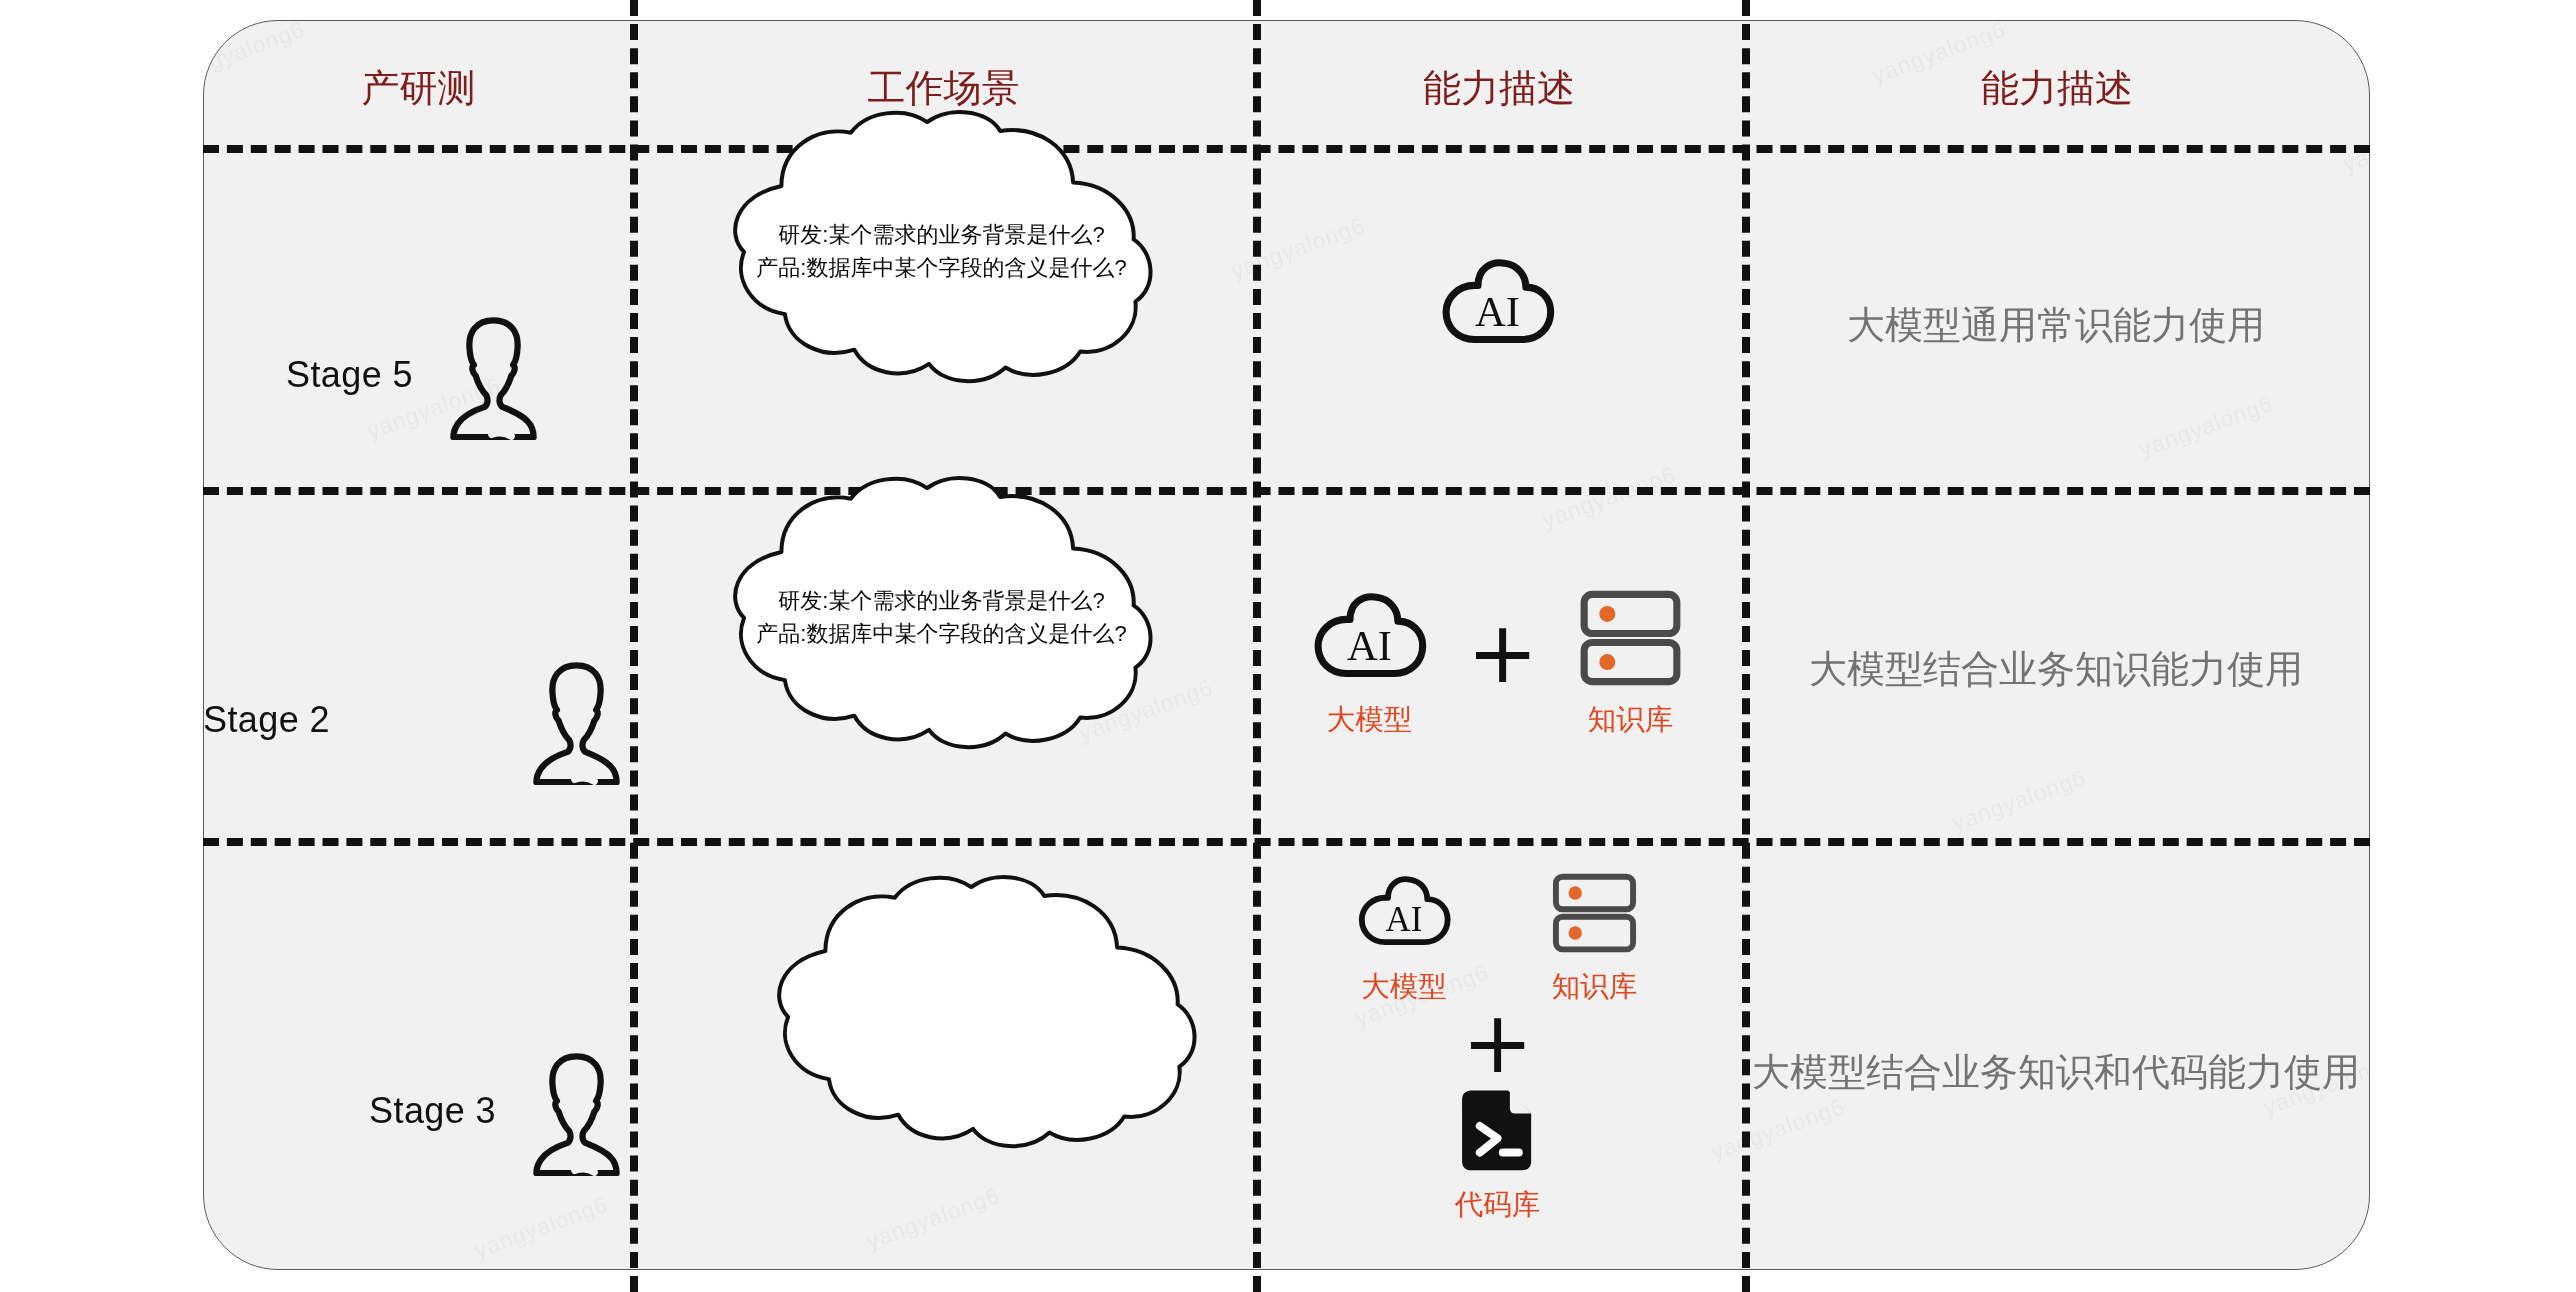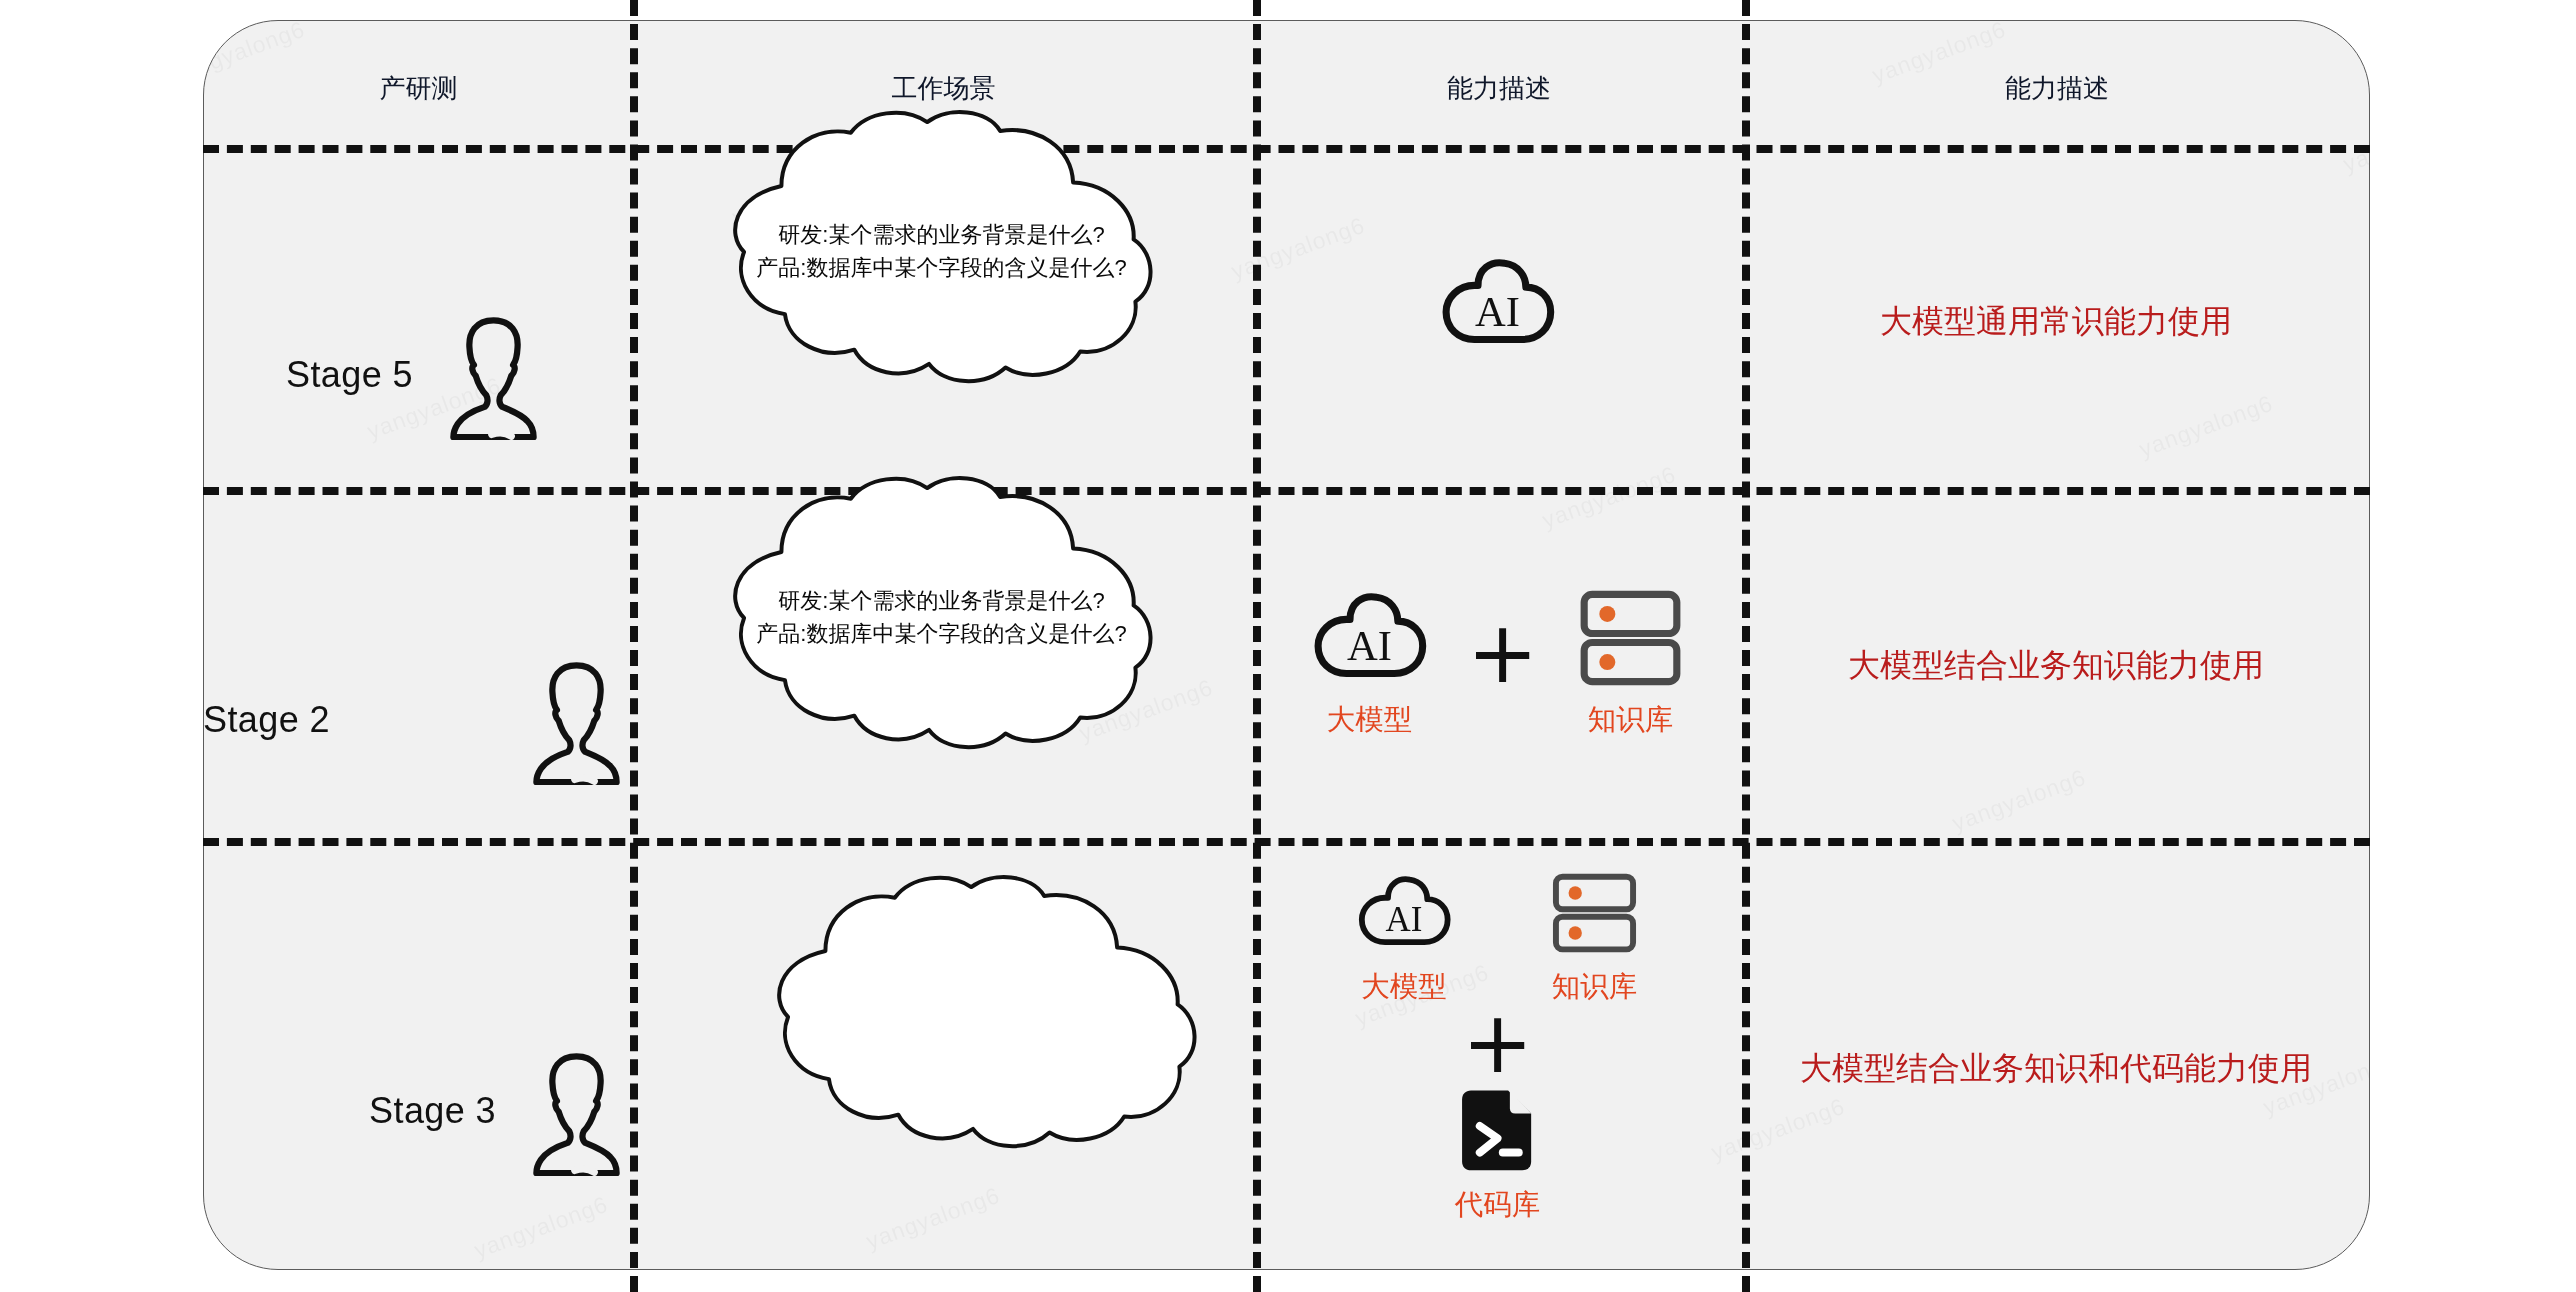--- a/index.html
+++ b/index.html
@@ -41,22 +41,22 @@
     font-family: "Liberation Sans", sans-serif;
   }
 
   
   .col-head {
     position: absolute;
     top: 66px;
     height: 45px;
     line-height: 45px;
     text-align: center;
-    font-size: 26px;
-    color: #0f172a;
+    font-size: 38px;
+    color: #7f1d1d;
   }
   #head-0 { left: 205px;  width: 427px; }
   #head-1 { left: 632px;  width: 623px; }
   #head-2 { left: 1255px; width: 488px; }
   #head-3 { left: 1743px; width: 628px; }
 
   
   .hrule {
     position: absolute;
     left: 203px;
@@ -159,22 +159,22 @@
   #found-3 { top: 30px; }
   #found-3 .top-row { display: flex; justify-content: center; gap: 98px; }
   #found-3 .mid-plus { text-align: center; margin-top: 7.1px; }
   #found-3 .bot-row { display: flex; justify-content: center; margin-top: 12.5px; }
 
   
   .desc-wrap {
     position: absolute;
     left: 0; right: 0;
     text-align: center;
-    font-size: 32px;
-    color: #b91c1c;
+    font-size: 38px;
+    color: #737373;
   }
   #row-0 .desc-wrap { top: 150px; }
   #row-1 .desc-wrap { top: 153px; }
   #row-2 .desc-wrap { top: 205px; }
 </style>
 </head>
 <body>
 
 <div id="card">
 

